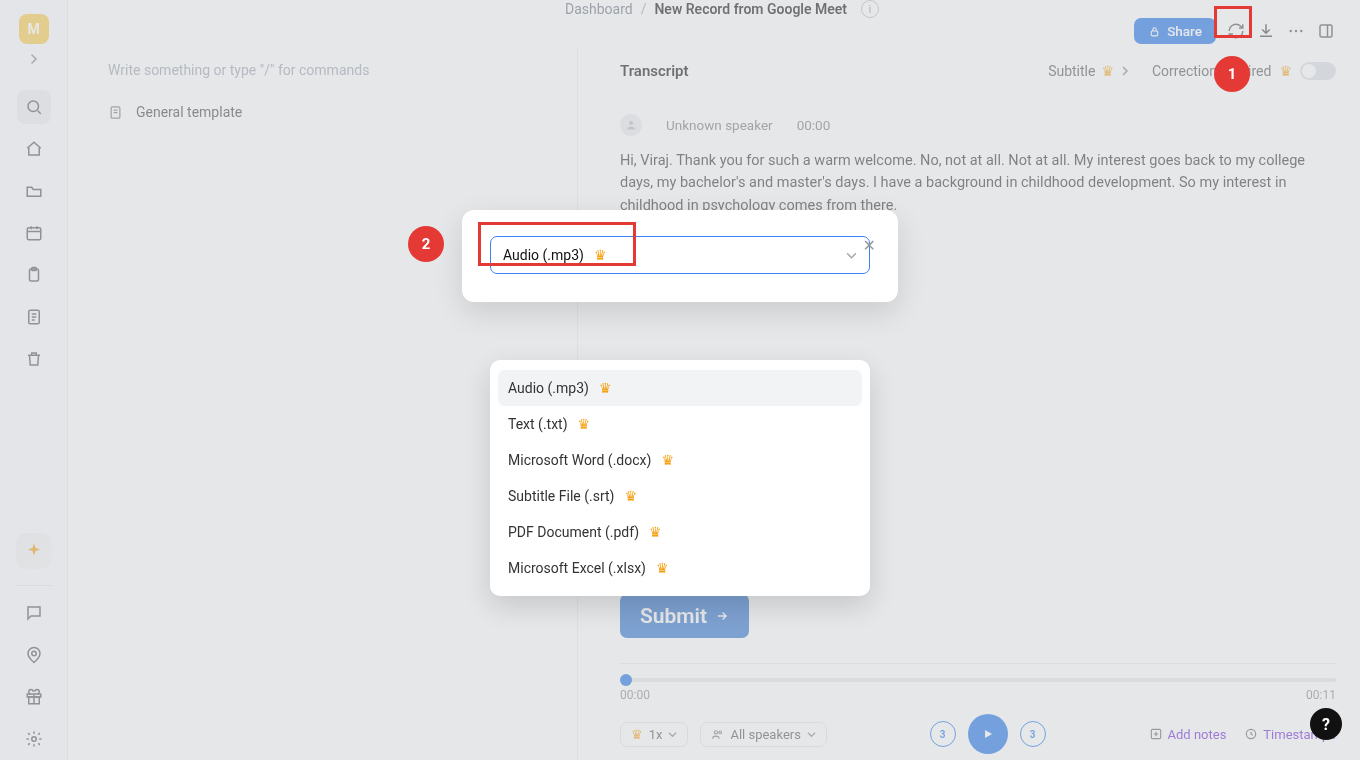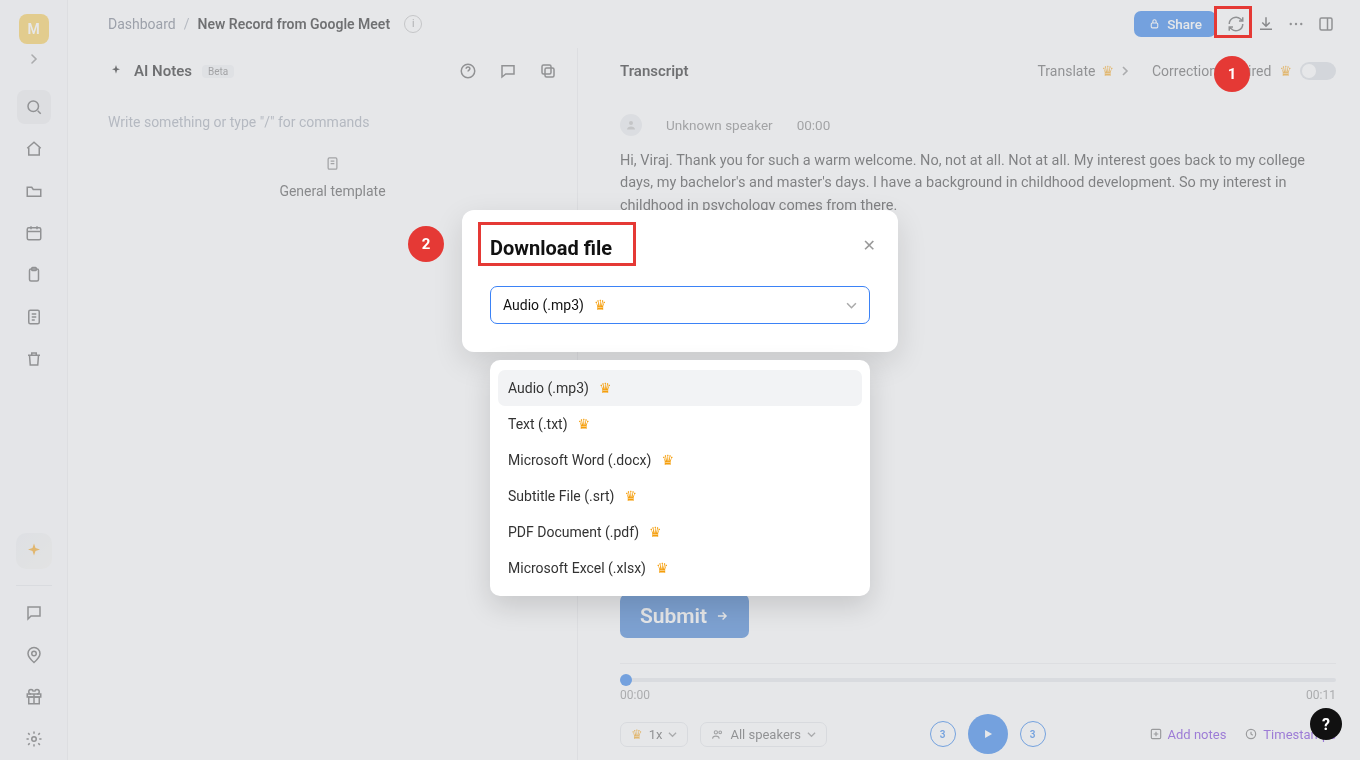--- a/index.html
+++ b/index.html
@@ -9,21 +9,21 @@
 .rail { position: absolute; left:0; top:0; width:68px; height:100%; background:#fbfbfc; border-right:1px solid #ececee; display:flex; flex-direction:column; align-items:center; padding-top:14px; }
 .avatar-sq { width:30px; height:30px; border-radius:8px; background:#f7c948; color:#fff; font-weight:600; display:flex; align-items:center; justify-content:center; font-size:14px; margin-bottom:4px;}
 .chev { width:22px; height:22px; display:flex; align-items:center; justify-content:center; color:#888; cursor:pointer; margin-bottom:16px;}
 .rail-icon { width:34px; height:34px; border-radius:8px; display:flex; align-items:center; justify-content:center; color:#555; cursor:pointer; margin:4px 0;}
 .rail-icon.active { background:#ececef; }
 .rail-spacer { flex:1; }
 .rail-sparkle { width:36px; height:36px; border-radius:10px; background:linear-gradient(135deg,#eef0f4,#f7f6f2); display:flex; align-items:center; justify-content:center; color:#f59e0b; margin-bottom:10px; cursor:pointer;}
 .rail-sep { width:36px; height:1px; background:#e5e7eb; margin:6px 0 6px 0; }
 
 
-.topbar { position:absolute; left:68px; right:0; top:0; height:48px; display:flex; align-items:center; padding:0 24px 0 40px; border-bottom:1px solid transparent;}
+.topbar { position:absolute; left:68px; right:0; top:0; height:48px; display:flex; align-items:center; padding:0 24px 0 40px; border-bottom:1px solid transparent;flex-direction:column;}
 .crumb { display:flex; align-items:center; gap:8px; font-size:14px;}
 .crumb .muted { color:#6b7280; cursor:pointer;}
 .crumb .sep { color:#9ca3af;}
 .crumb .title { font-weight:600; color:#111; }
 .info-circ { width:18px; height:18px; border:1px solid #bbb; border-radius:50%; color:#888; font-size:10px; display:inline-flex; align-items:center; justify-content:center; margin-left:6px; cursor:pointer;}
 .top-right { margin-left:auto; display:flex; align-items:center; gap:10px; }
 .share-btn { display:flex; align-items:center; gap:6px; background:#1a73e8; color:#fff; padding:5px 14px; border-radius:7px; font-size:13.5px; font-weight:500; cursor:pointer;}
 .ticon { width:20px; height:20px; display:flex; align-items:center; justify-content:center; color:#555; cursor:pointer;}
 
 
@@ -32,21 +32,21 @@
 .col-right { flex:1; position:relative; padding:14px 24px 0 42px; }
 
 .sec-head { display:flex; align-items:center; gap:10px; margin-bottom:34px; }
 .sparkle { color:#111; }
 .ai-title { font-weight:600; font-size:15px; }
 .beta { font-size:10px; padding:1px 6px; background:#f1f2f4; border-radius:4px; color:#777; }
 .sec-icons { margin-left:auto; display:flex; gap:22px; color:#555;}
 .sec-icons div { cursor:pointer;}
 
 .placeholder { color:#9ca3af; font-size:14px; margin-bottom:26px; }
-.tmpl-row { display:flex; align-items:center; gap:12px; font-size:14px; color:#444; margin:12px 0; cursor:pointer;flex-direction:column;}
+.tmpl-row { display:flex; align-items:center; gap:12px; font-size:14px; color:#444; margin:12px 0; cursor:pointer;}
 .tmpl-row .ico { width:16px; display:inline-flex; }
 
 .tr-head { display:flex; align-items:center; gap:8px; font-size:15px; font-weight:600; margin-bottom:34px;}
 .tr-actions { margin-left:auto; display:flex; align-items:center; gap:22px; font-size:14px; font-weight:400; color:#555;}
 .crown { color:#f59e0b; }
 .toggle { width:36px; height:18px; border-radius:10px; background:#d9dde2; position:relative; cursor:pointer;}
 .toggle::after { content:""; position:absolute; left:2px; top:2px; width:14px; height:14px; border-radius:50%; background:#fff;}
 
 .speaker-row { display:flex; align-items:center; gap:24px; color:#777; font-size:13.5px; margin-bottom:14px;}
 .speaker-avatar { width:22px; height:22px; border-radius:50%; background:#e9ebee; display:flex; align-items:center; justify-content:center;}
@@ -207,66 +207,38 @@
         <svg width="18" height="18" viewBox="0 0 24 24" fill="none" stroke="#555" stroke-width="2">
           <rect x="4" y="4" width="16" height="16" rx="2"></rect>
           <path d="M14 4v16"></path>
         </svg>
       </div>
   </div>
 </div>
 
 <div class="main">
   <div class="col-left">
-    <div class="sec-head">
-      <span class="sparkle">
-          <svg width="16" height="16" viewBox="0 0 24 24" fill="#111">
-            <path d="M12 3l1.6 4.8L18 9.4l-4.4 1.6L12 16l-1.6-5L6 9.4l4.4-1.6z"></path>
-          </svg>
-        </span>
-      <span class="ai-title">AI Notes</span>
-      <span class="beta">Beta</span>
-      <div class="sec-icons">
-        <div>
-            <svg width="18" height="18" viewBox="0 0 24 24" fill="none" stroke="#555" stroke-width="2">
-              <circle cx="12" cy="12" r="9"></circle>
-              <path d="M9.5 9a2.5 2.5 0 015 0c0 1.5-2.5 2-2.5 3.5M12 17h.01"></path>
-            </svg>
-          </div>
-        <div>
-            <svg width="18" height="18" viewBox="0 0 24 24" fill="none" stroke="#555" stroke-width="2">
-              <path d="M4 5h16v11H9l-5 4z"></path>
-            </svg>
-          </div>
-        <div>
-            <svg width="18" height="18" viewBox="0 0 24 24" fill="none" stroke="#555" stroke-width="2">
-              <rect x="8" y="8" width="12" height="12" rx="2"></rect>
-              <rect x="4" y="4" width="12" height="12" rx="2"></rect>
-            </svg>
-          </div>
-      </div>
-    </div>
     <div class="placeholder">Write something or type "/" for commands</div>
     <div class="tmpl-row">
       <span class="ico">
           <svg width="15" height="15" viewBox="0 0 24 24" fill="none" stroke="#777" stroke-width="2">
             <rect x="5" y="3" width="14" height="18" rx="2"></rect>
             <path d="M9 8h6M9 12h6"></path>
           </svg>
         </span>
       <span>General template</span>
     </div>
   </div>
 
   <div class="col-right">
     <div class="tr-head">
       <span>Transcript</span>
       <div class="tr-actions">
         <div style="display:flex;align-items:center;gap:6px;cursor:pointer">
-          <span>Translate</span>
+          <span>Subtitle</span>
           <span class="crown">♛</span>
           <svg width="10" height="10" viewBox="0 0 10 10">
               <path d="M3 1l4 4-4 4" stroke="#888" stroke-width="1.6" fill="none"></path>
             </svg>
         </div>
         <div style="display:flex;align-items:center;gap:8px">
           <span>Correction required</span>
           <span class="crown">♛</span>
           <div class="toggle"></div>
         </div>
@@ -347,21 +319,20 @@
           </div>
         </div>
       </div>
     </div>
   </div>
 </div>
 
 <div class="dim"></div>
 
 <div class="modal">
-  <h2>Download file</h2>
   <div class="close">✕</div>
   <div class="ff-select">
     <span>Audio (.mp3)</span>
     <span class="crown">♛</span>
     <span class="chev-d">
         <svg width="11" height="11" viewBox="0 0 10 10">
           <path d="M1 3l4 4 4-4" stroke="#aaa" stroke-width="1.4" fill="none"></path>
         </svg>
       </span>
   </div>

